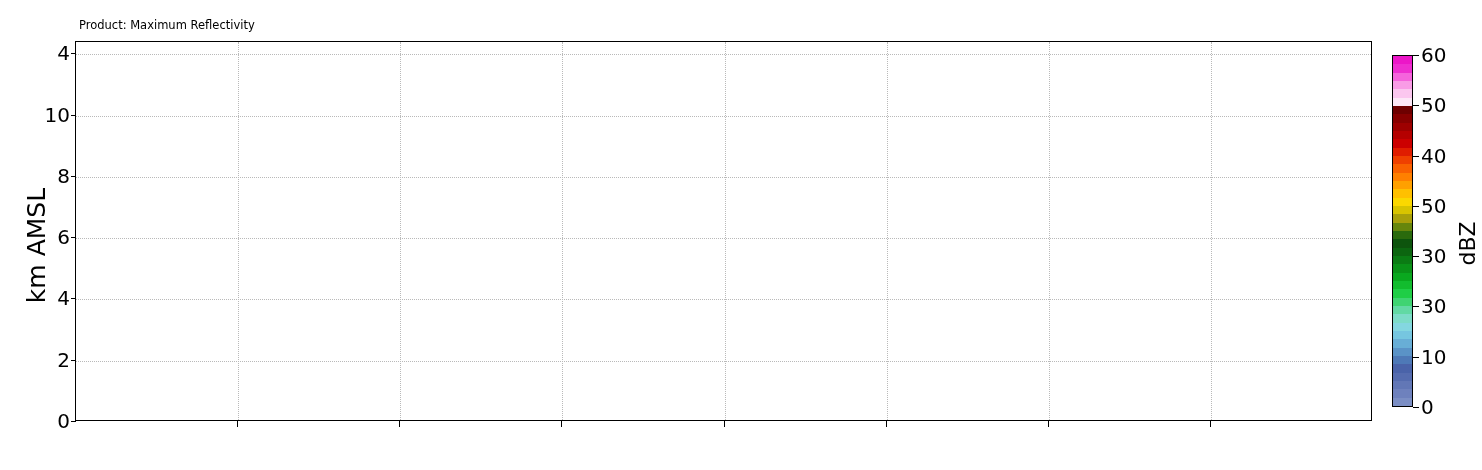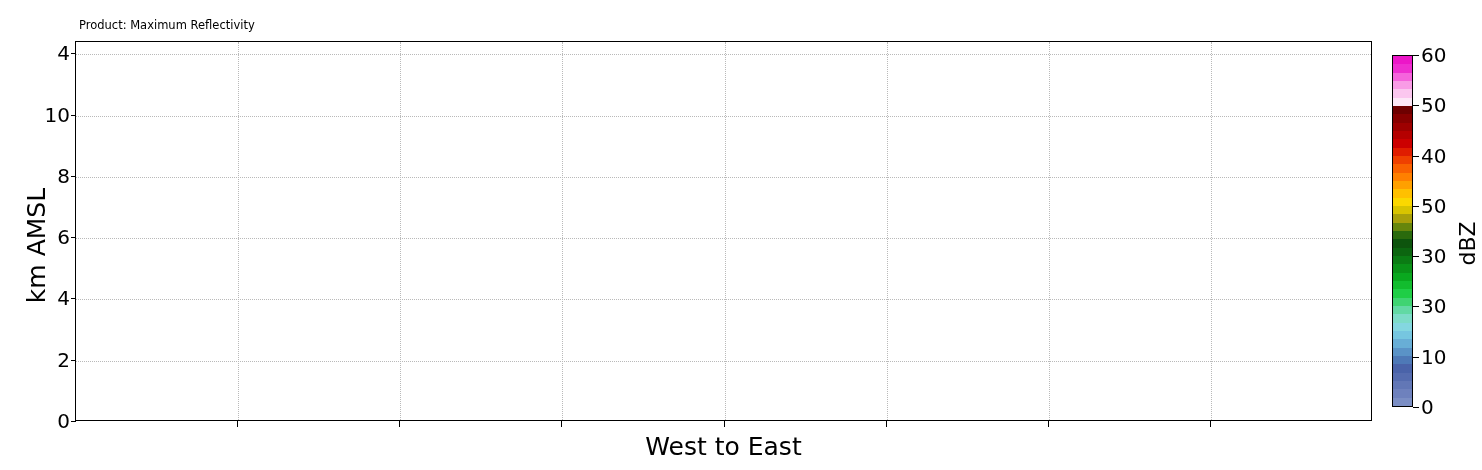--- a/index.html
+++ b/index.html
@@ -1915,21 +1915,20 @@
         <div class="seg" style="left: 94.56%; width: 0.577344%; top: 80.8306%; background: rgb(132, 215, 224);"></div>
         <div class="seg" style="left: 94.92%; width: 0.536251%; top: 78.5916%; background: rgb(78, 121, 183);"></div>
         <div class="seg" style="left: 95.64%; width: 0.573582%; top: 79.6728%; background: rgb(90, 147, 199);"></div>
       </div>
   </div>
 
   <div id="y-axis"></div>
   <div id="ylabel">km AMSL</div>
 
   <div id="x-axis"></div>
-  <div id="xlabel">West to East</div>
 
   <div id="colorbar-frame">
       <div class="cb-band" style="bottom: 0%; height: 2.73095%; background: rgb(123, 142, 196);"></div>
       <div class="cb-band" style="bottom: 2.38095%; height: 2.73095%; background: rgb(110, 129, 189);"></div>
       <div class="cb-band" style="bottom: 4.7619%; height: 2.73095%; background: rgb(98, 119, 182);"></div>
       <div class="cb-band" style="bottom: 7.14286%; height: 2.73095%; background: rgb(85, 108, 175);"></div>
       <div class="cb-band" style="bottom: 9.52381%; height: 2.73095%; background: rgb(74, 99, 169);"></div>
       <div class="cb-band" style="bottom: 11.9048%; height: 2.73095%; background: rgb(78, 121, 183);"></div>
       <div class="cb-band" style="bottom: 14.2857%; height: 2.73095%; background: rgb(90, 147, 199);"></div>
       <div class="cb-band" style="bottom: 16.6667%; height: 2.73095%; background: rgb(104, 174, 214);"></div>

